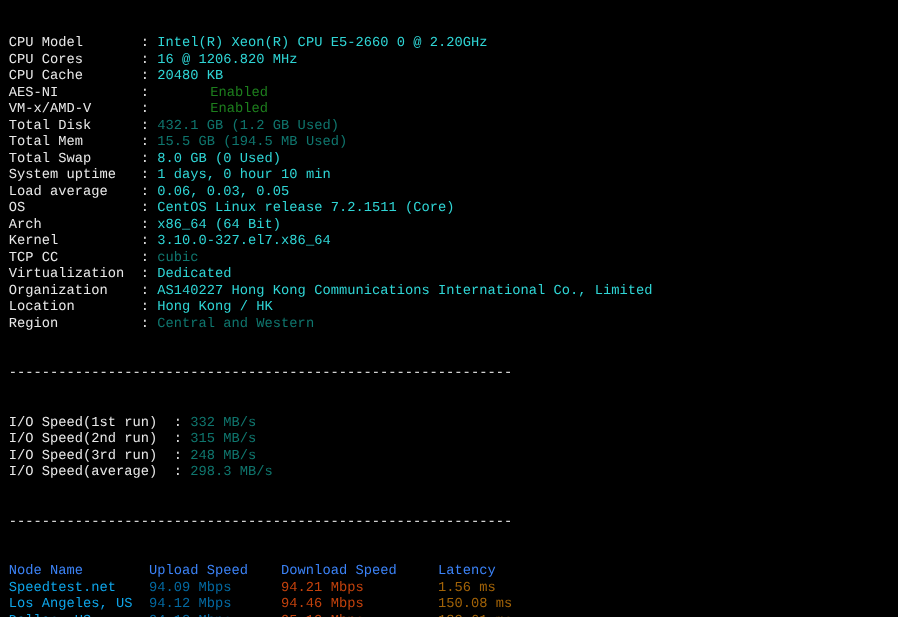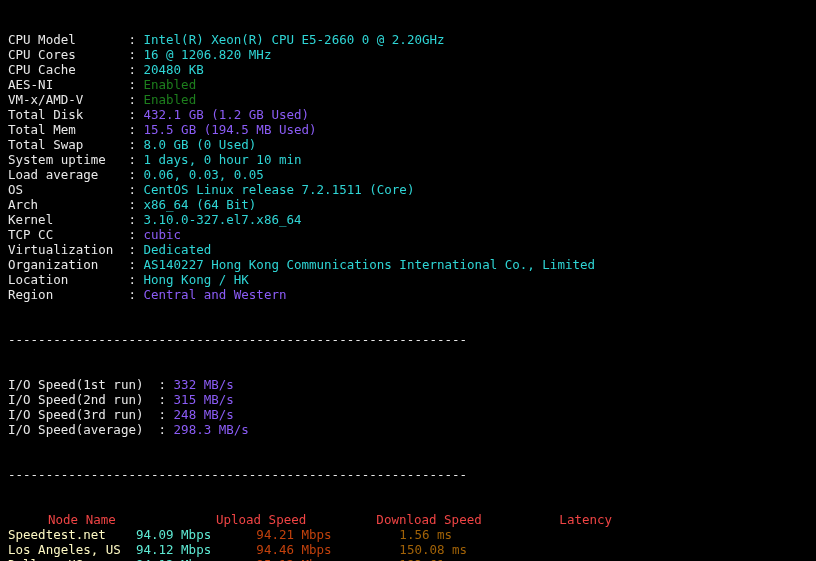--- a/index.html
+++ b/index.html
@@ -18,37 +18,38 @@
     -webkit-font-smoothing: antialiased;
   }
   .term {
     padding: 2px 0 0 8px;
     white-space: pre;
   }
   .line {
     height: 15px;
     white-space: pre;
     display: block;
+    font-family: Liberation Mono, monospace;
   }
   .label {
     color: #e8e8e8;
   }
   .sep {
     color: #e8e8e8;
   }
   .val-cyan   { color: #2fd5d5; }
-  .val-yellow { color: #8b5cf6; }
-  .val-dimgreen { color: #1d7f1d; }
+  .val-yellow { color: #0f766e; }
+  .val-dimgreen { color: #1d7f1d; margin-left: 48px; }
   .rule {
     color: #e8e8e8;
     letter-spacing: 0;
   }
-  .hdr { color: #ef4444; margin-left: 40px; }
-  .node  { color: #fef9c3; }
-  .up    { color: #5eead4; text-align: center; }
+  .hdr { color: #3b82f6; }
+  .node  { color: #0ea5e9; }
+  .up    { color: #0369a1; text-align: center; }
   .down  { color: #c2410c; }
   .lat   { color: #a16207; }
 </style>
 </head>
 <body>
 
 <div class="term">
   <div id="sysinfo-block"><div class="line"><span class="label">CPU Model       </span><span class="sep">: </span><span class="val-cyan">Intel(R) Xeon(R) CPU E5-2660 0 @ 2.20GHz</span></div><div class="line"><span class="label">CPU Cores       </span><span class="sep">: </span><span class="val-cyan">16 @ 1206.820 MHz</span></div><div class="line"><span class="label">CPU Cache       </span><span class="sep">: </span><span class="val-cyan">20480 KB</span></div><div class="line"><span class="label">AES-NI          </span><span class="sep">: </span><span class="val-dimgreen">Enabled</span></div><div class="line"><span class="label">VM-x/AMD-V      </span><span class="sep">: </span><span class="val-dimgreen">Enabled</span></div><div class="line"><span class="label">Total Disk      </span><span class="sep">: </span><span class="val-yellow">432.1 GB (1.2 GB Used)</span></div><div class="line"><span class="label">Total Mem       </span><span class="sep">: </span><span class="val-yellow">15.5 GB (194.5 MB Used)</span></div><div class="line"><span class="label">Total Swap      </span><span class="sep">: </span><span class="val-cyan">8.0 GB (0 Used)</span></div><div class="line"><span class="label">System uptime   </span><span class="sep">: </span><span class="val-cyan">1 days, 0 hour 10 min</span></div><div class="line"><span class="label">Load average    </span><span class="sep">: </span><span class="val-cyan">0.06, 0.03, 0.05</span></div><div class="line"><span class="label">OS              </span><span class="sep">: </span><span class="val-cyan">CentOS Linux release 7.2.1511 (Core)</span></div><div class="line"><span class="label">Arch            </span><span class="sep">: </span><span class="val-cyan">x86_64 (64 Bit)</span></div><div class="line"><span class="label">Kernel          </span><span class="sep">: </span><span class="val-cyan">3.10.0-327.el7.x86_64</span></div><div class="line"><span class="label">TCP CC          </span><span class="sep">: </span><span class="val-yellow">cubic</span></div><div class="line"><span class="label">Virtualization  </span><span class="sep">: </span><span class="val-cyan">Dedicated</span></div><div class="line"><span class="label">Organization    </span><span class="sep">: </span><span class="val-cyan">AS140227 Hong Kong Communications International Co., Limited</span></div><div class="line"><span class="label">Location        </span><span class="sep">: </span><span class="val-cyan">Hong Kong / HK</span></div><div class="line"><span class="label">Region          </span><span class="sep">: </span><span class="val-yellow">Central and Western</span></div></div>
   <div id="rule-1"><div class="line"><span class="rule">-------------------------------------------------------------</span></div></div>
   <div id="iotest-block"><div class="line"><span class="label">I/O Speed(1st run)  </span><span class="sep">: </span><span class="val-yellow">332 MB/s</span></div><div class="line"><span class="label">I/O Speed(2nd run)  </span><span class="sep">: </span><span class="val-yellow">315 MB/s</span></div><div class="line"><span class="label">I/O Speed(3rd run)  </span><span class="sep">: </span><span class="val-yellow">248 MB/s</span></div><div class="line"><span class="label">I/O Speed(average)  </span><span class="sep">: </span><span class="val-yellow">298.3 MB/s</span></div></div>

